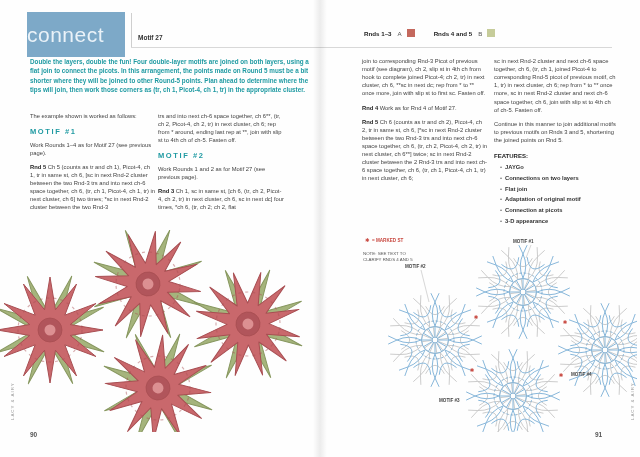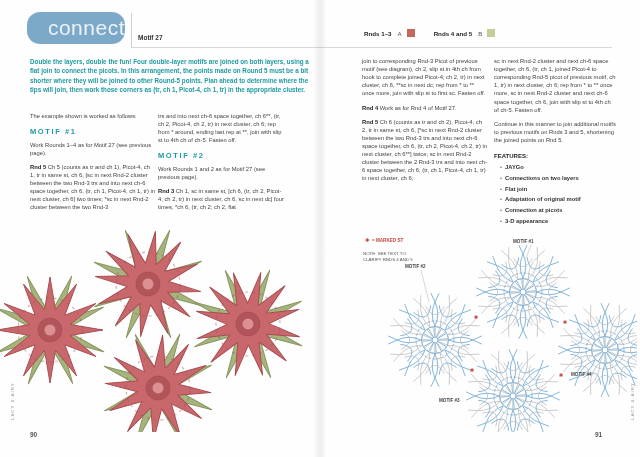--- a/index.html
+++ b/index.html
@@ -1,20 +1,20 @@
 <!DOCTYPE html>
 <html><head>
 <meta charset="utf-8">
 <style>
   html,body{margin:0;padding:0;background:#ffffff;}
   .spread{position:relative;width:640px;height:457px;background:#fefefe;overflow:hidden;
           font-family:"Liberation Sans",sans-serif;color:#3f3f3f;}
   
-  .chapter-box{position:absolute;left:27px;top:12px;width:98px;height:32px;background:#7da9c8;
-               display:flex;align-items:center;justify-content:flex-end;border-radius:13px;}
+  .chapter-box{position:absolute;left:27px;top:12px;width:98px;height:45px;background:#7da9c8;
+               display:flex;align-items:center;justify-content:flex-start;}
   .chapter-box span{font-size:21px;color:#eaf2f8;letter-spacing:.5px;font-weight:400;}
   .header-vrule{position:absolute;left:131px;top:13px;width:1px;height:35px;background:#cfcfcf;}
   .tab-label{position:absolute;left:138px;top:34px;font-size:6.5px;font-weight:bold;color:#333;}
   .header-hrule{position:absolute;left:131px;top:47px;width:481px;height:1px;background:#d8d8d8;}
   .yarn-legend{position:absolute;left:364px;top:29px;display:flex;align-items:center;gap:5px;font-size:6.2px;}
   .yarn-legend .lbl{font-weight:bold;color:#222;}
   .yarn-legend .ltr{color:#555;margin-left:1px;}
   .swatch{width:8px;height:8px;display:inline-block;margin-right:14px;}
   
   .intro{position:absolute;left:30px;top:57px;width:289px;font-size:6.3px;line-height:1.5;

